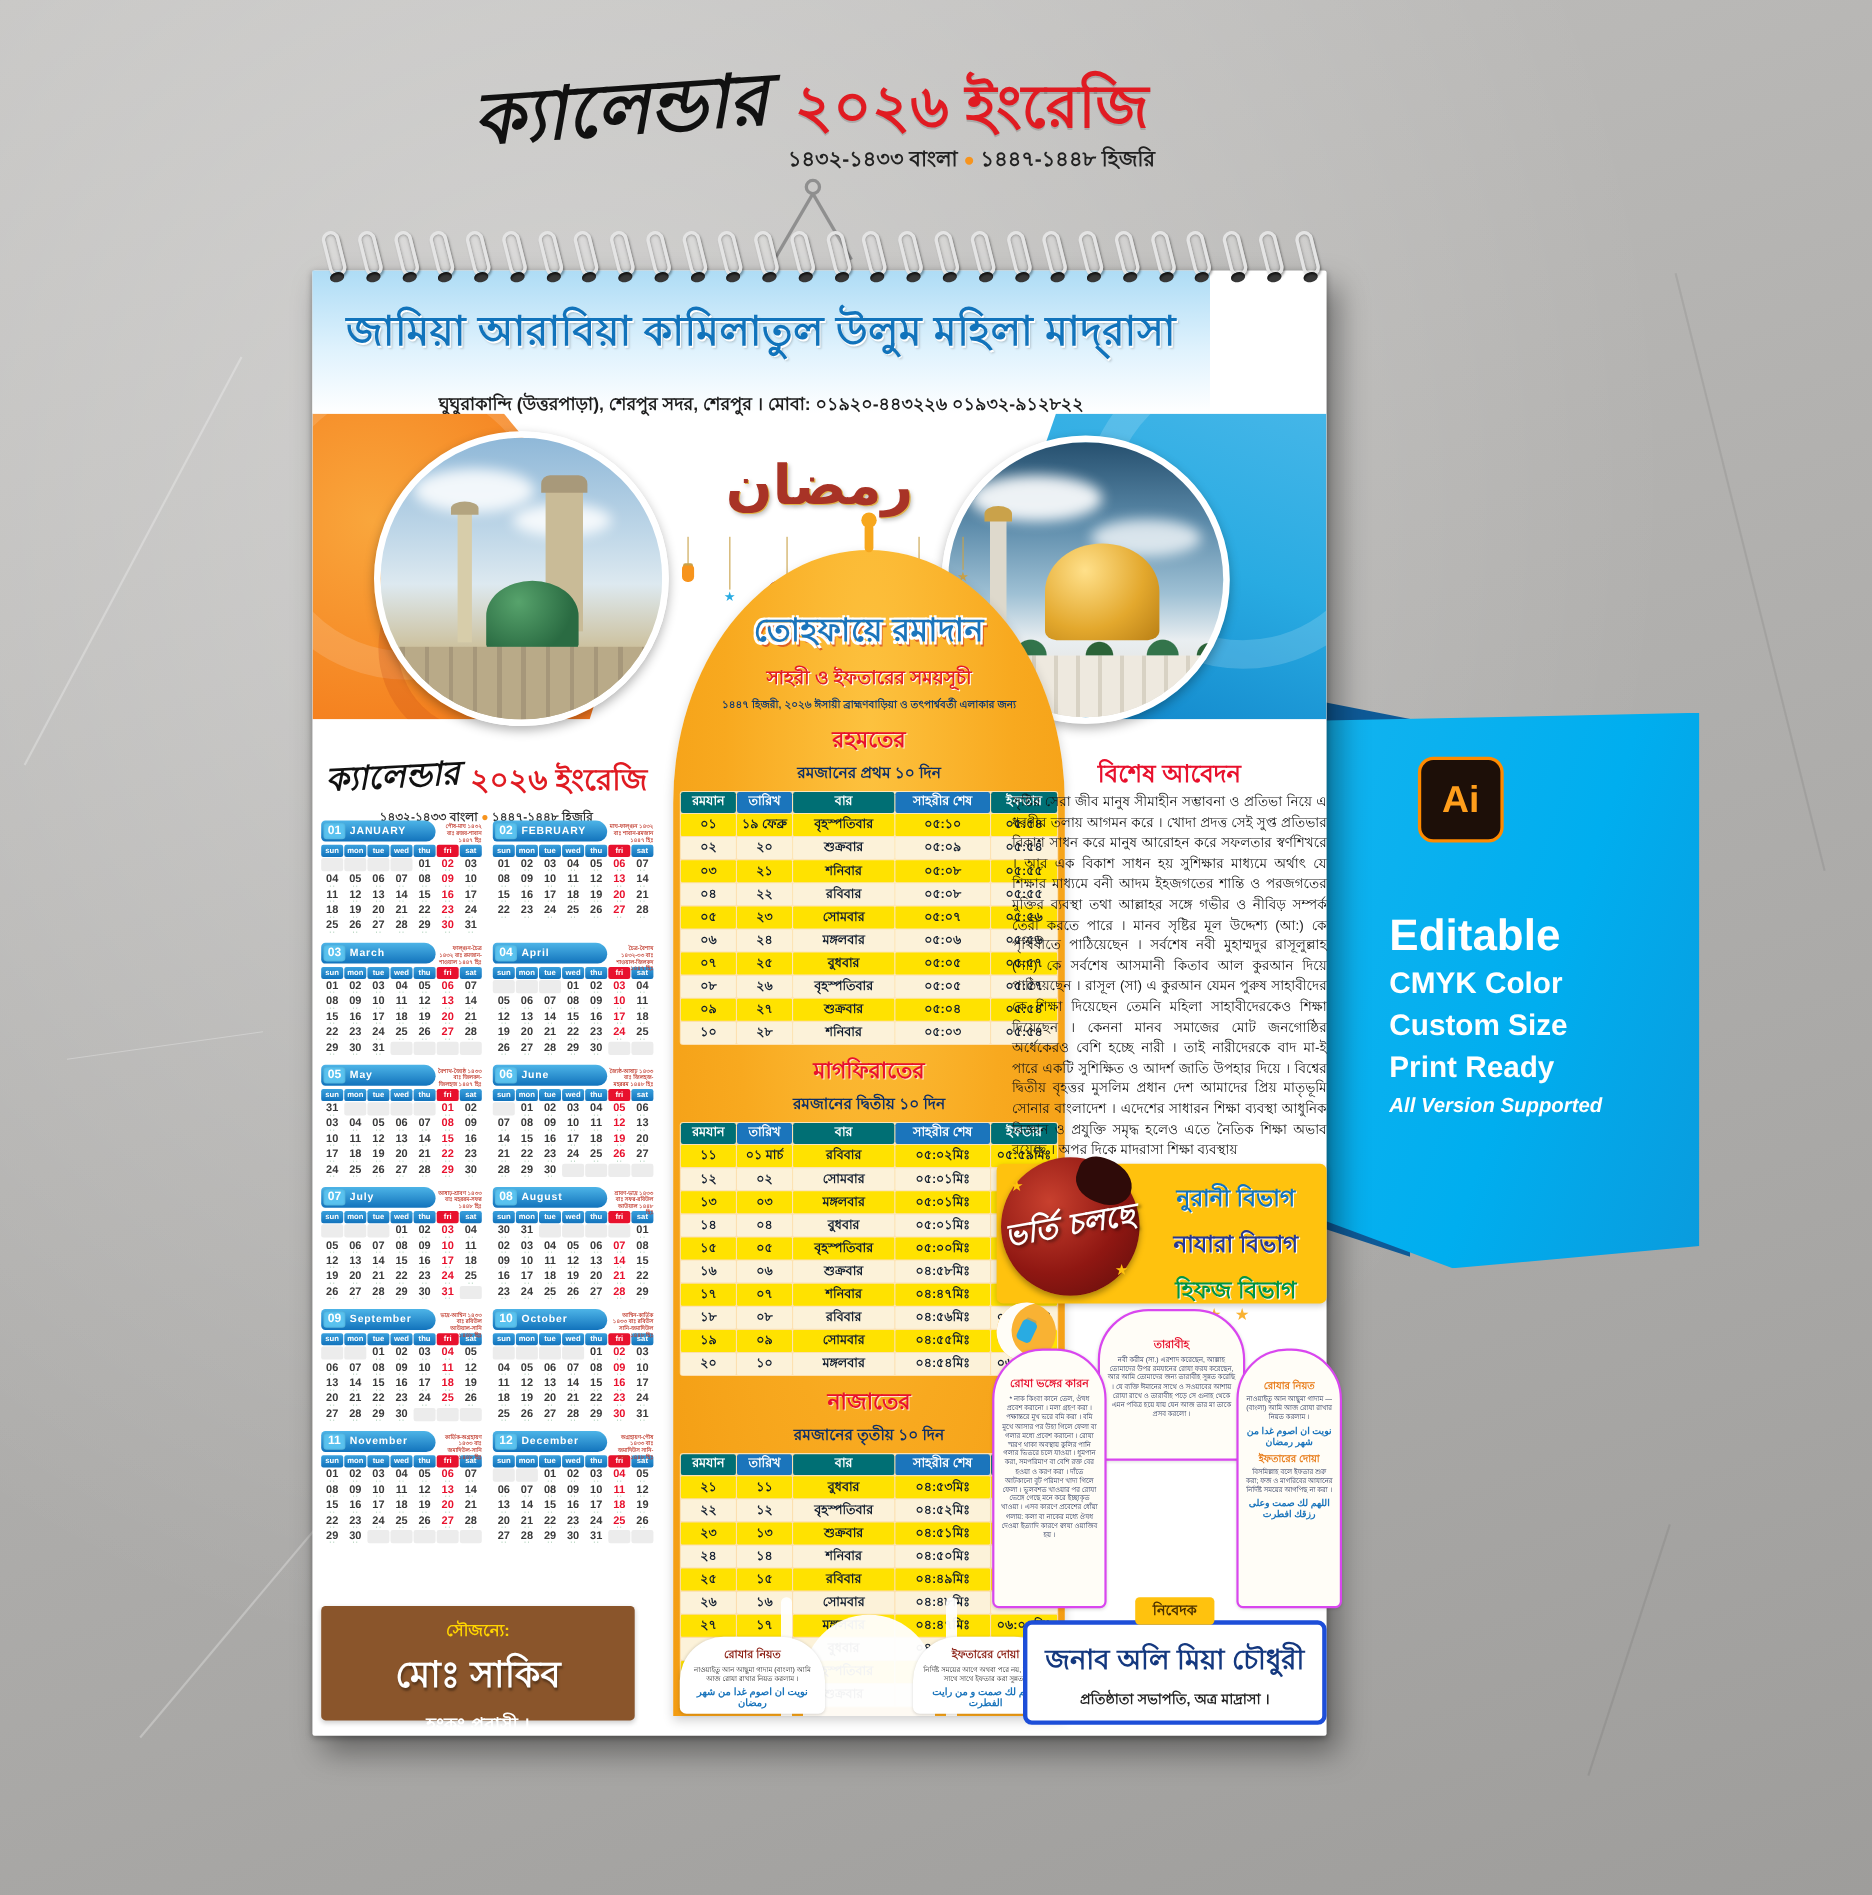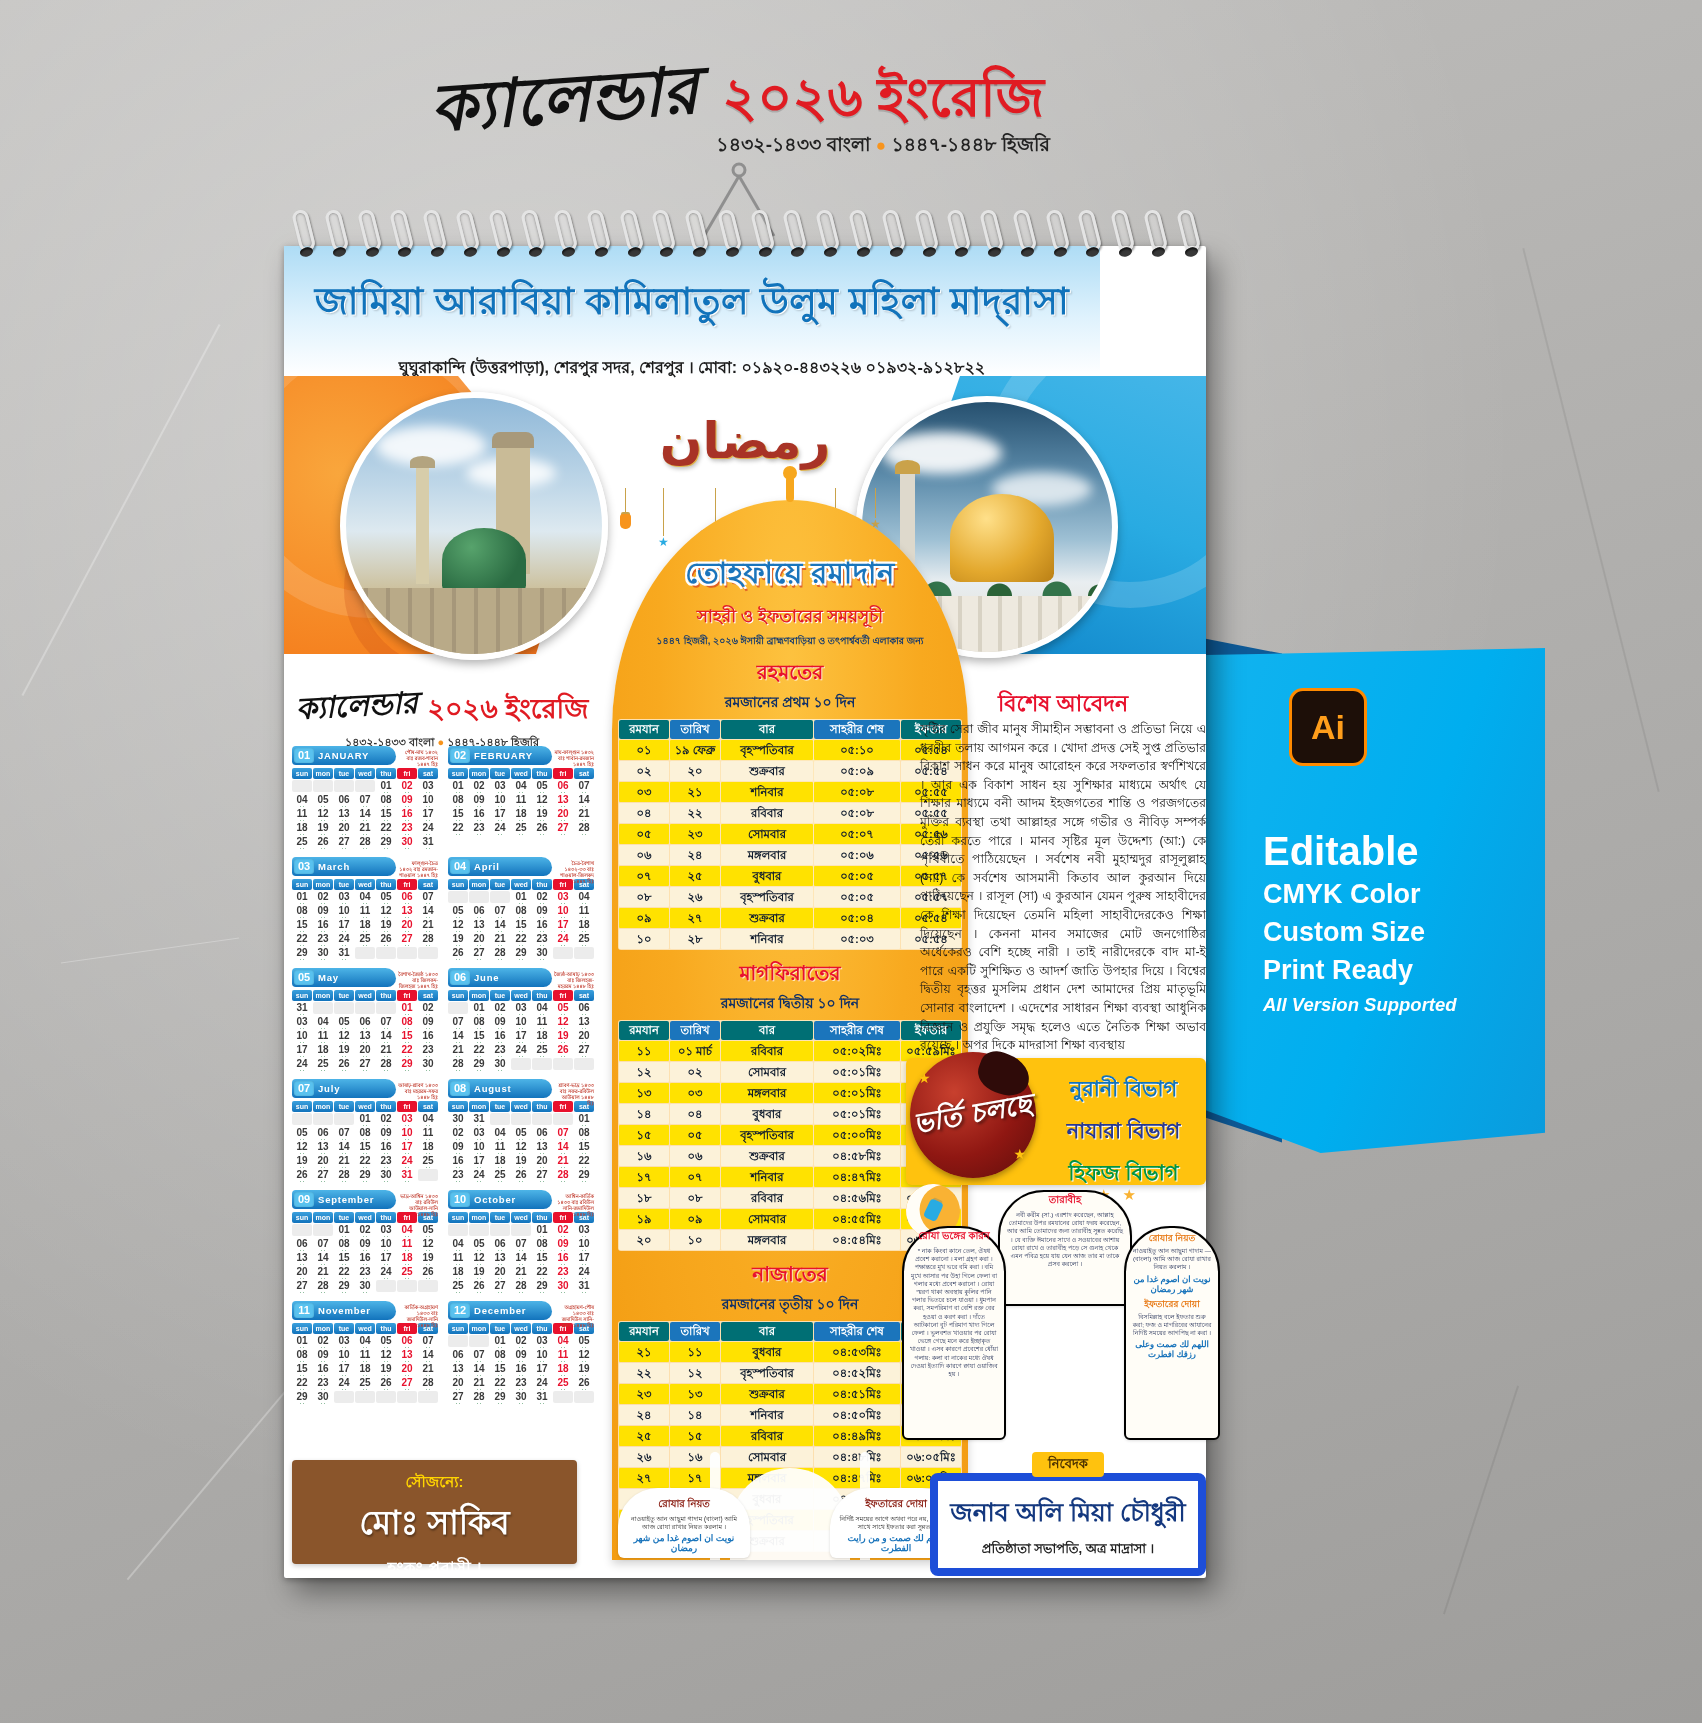--- a/index.html
+++ b/index.html
@@ -159,38 +159,38 @@
     box-shadow:0 3px 6px rgba(0,0,0,.35);display:flex;align-items:center;justify-content:center;}
   .adm-circle::before{content:"";position:absolute;right:6px;top:2px;width:52px;height:40px;
     background:#2f0b09;border-radius:40% 60% 50% 50%;transform:rotate(20deg);}
   .adm-text{position:relative;color:#fff;font-family:"DejaVu Serif",serif;font-style:italic;font-weight:bold;
     font-size:27px;transform:rotate(-10deg);text-shadow:2px 2px 3px rgba(0,0,0,.5);}
   .adm-star{position:absolute;color:#ffc20e;font-size:14px;}
   .adm-lines{position:absolute;left:140px;top:8px;width:155px;text-align:center;}
   .adm-lines div{font-size:21px;font-weight:800;margin-top:7px;text-shadow:1px 1px 0 #fff;}
   .adm-l0{color:#1273bc;} .adm-l1{color:#283891;} .adm-l2{color:#009444;}
   .ornate{position:absolute;left:618px;top:944px;width:304px;height:252px;}
-  .arch{position:absolute;background:#fffdf7;border:2px solid #000000;border-radius:46px 46px 6px 6px;
-    text-align:center;padding:0 6px 4px;box-shadow:0 1px 3px rgba(0,0,0,.12);}
+  .arch{position:absolute;background:#fffdf7;border:2px solid #d946ef;border-radius:46px 46px 6px 6px;
+    text-align:center;padding:22px 6px 4px;box-shadow:0 1px 3px rgba(0,0,0,.12);}
   .arch h5{margin:0 0 2px;font-size:10px;color:#e8112d;}
   .arch h6{margin:3px 0 1px;font-size:9px;color:#e87b18;}
   .arch p{margin:0;font-size:6.2px;line-height:8.2px;color:#1d2a52;text-align:center;}
   .arch .ar{font-size:8.5px;color:#1b75bc;font-weight:bold;margin-top:2px;}
   .arch.top{left:96px;top:0;width:118px;height:108px;}
   .arch.left{left:0;top:36px;width:88px;height:206px;}
   .arch.right{left:222px;top:36px;width:80px;height:206px;}
   .crescent{position:absolute;left:4px;top:-6px;width:54px;height:54px;border-radius:50%;
     background:#f9b233;box-shadow:inset 10px -6px 0 2px #fffdf7;transform:rotate(25deg);}
   .crescent::after{content:"";position:absolute;left:20px;top:16px;width:14px;height:20px;border-radius:4px;
     background:#29abe2;box-shadow:0 -4px 0 -2px #c9a24a;}
   .stars-r{position:absolute;right:66px;top:-4px;color:#f9b233;font-size:15px;letter-spacing:4px;}
   .presenter{position:absolute;left:646px;top:1206px;width:276px;height:110px;text-align:center;}
   .presenter .tag{display:inline-block;background:#ffc20e;color:#4a3000;font-size:13px;font-weight:800;
     padding:2px 16px;border-radius:4px;position:relative;z-index:1;}
-  .presenter .box{margin-top:-4px;background:#fff;border:8px solid #1d4ed8;border-radius:8px;padding:12px 4px 8px;}
+  .presenter .box{margin-top:-4px;background:#fff;border:4px solid #1d4ed8;border-radius:8px;padding:12px 4px 8px;}
   .presenter .name{font-size:25px;font-weight:800;color:#14387f;}
   .presenter .role{font-size:13px;font-weight:600;color:#222;margin-top:3px;}
   
   .ribbon-back{position:absolute;left:1202px;top:638px;width:80px;height:520px;background:#0e5a97;z-index:0;
     clip-path:polygon(0 0,100% 3%,100% 97%,0 92%);}
   .ribbon{position:absolute;left:1205px;top:648px;width:340px;height:505px;z-index:1;
     background:linear-gradient(110deg,#12b3ef 0%,#00aeef 55%,#0a9bdd 100%);
     clip-path:polygon(0 1.4%,100% 0,100% 96%,34% 100%,0 91.5%);
     box-shadow:6px 8px 16px rgba(0,0,0,.3);}
   .ai-badge{position:absolute;left:84px;top:40px;width:72px;height:72px;border-radius:14px;

